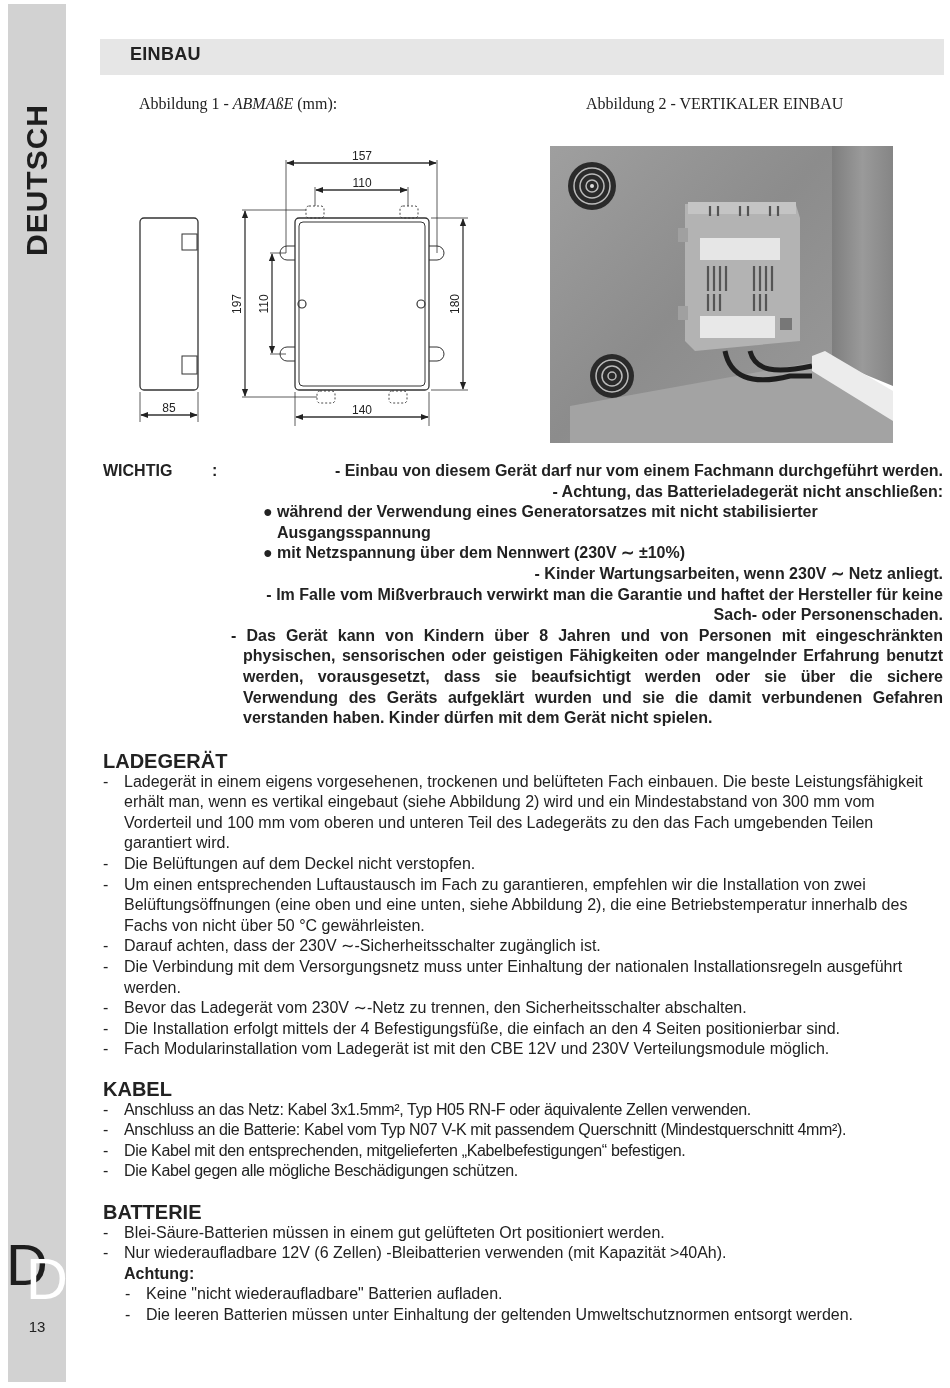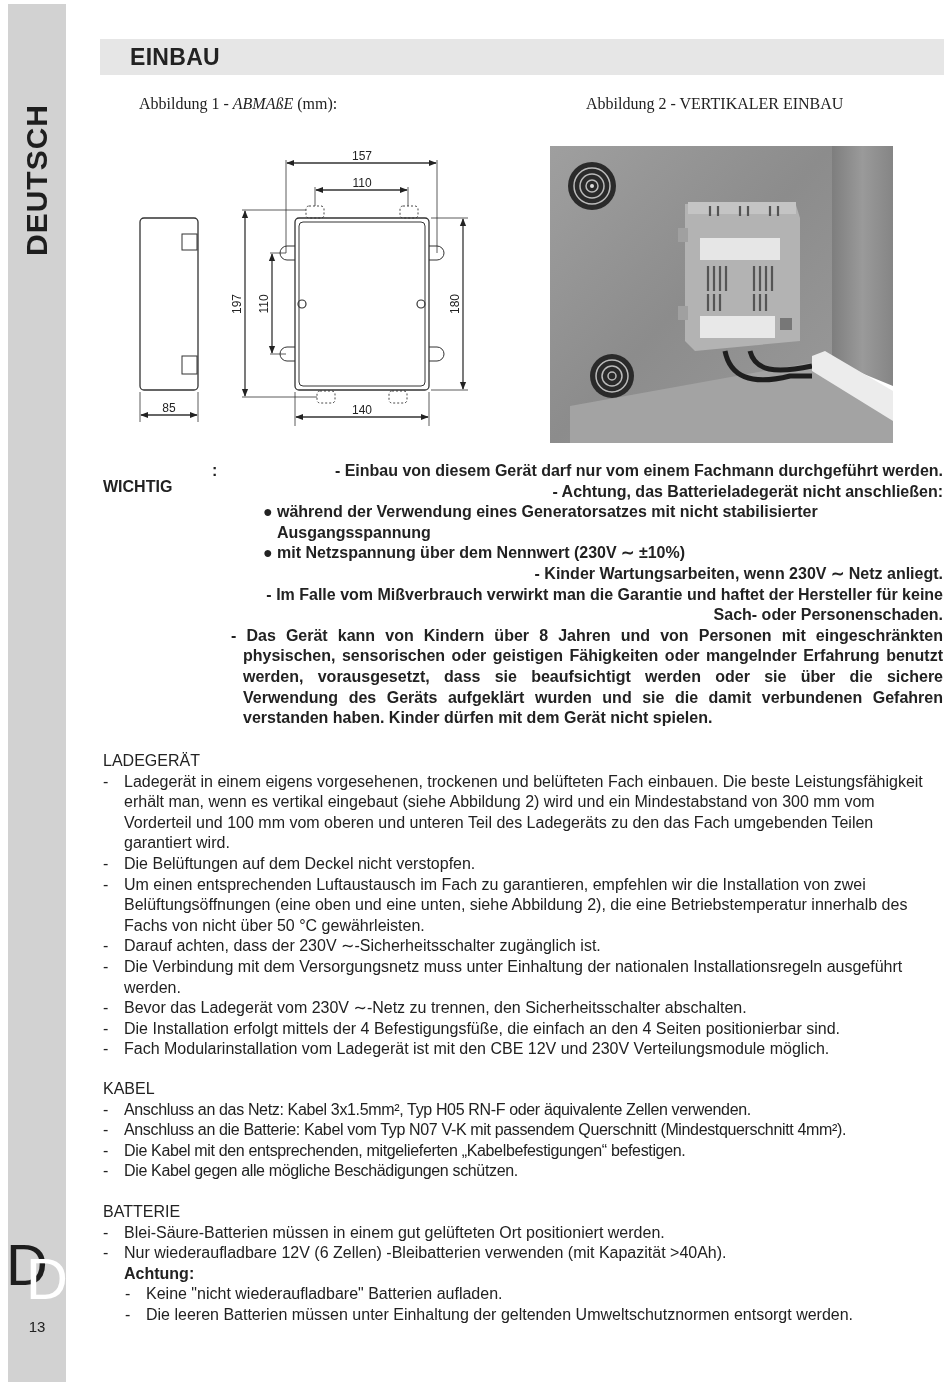--- a/index.html
+++ b/index.html
@@ -7,41 +7,41 @@
   body { position: relative; font-family: "Liberation Sans", sans-serif; color: #222; }
 
   .side-strip { position: absolute; left: 8px; top: 4px; width: 58px; height: 1378px; background: #d2d2d2; }
   .side-lang { position: absolute; left: 8px; top: 80px; width: 58px; height: 200px; display: flex; align-items: center; justify-content: center; }
   .side-lang span { display: block; transform: rotate(-90deg); font-weight: bold; font-size: 30px; letter-spacing: 1px; color: #1e1e1e; white-space: nowrap; }
   .side-d { position: absolute; left: 6px; top: 1236px; font-size: 58px; color: #1e1e1e; line-height: 1; }
   .side-d-ghost { position: absolute; left: 26px; top: 1250px; font-size: 58px; color: #ffffff; line-height: 1; }
   .side-page { position: absolute; left: 8px; top: 1318px; width: 58px; text-align: center; font-size: 15px; color: #222; }
 
   .title-bar { position: absolute; left: 100px; top: 39px; width: 844px; height: 36px; background: #e6e6e6; }
-  .title-bar h1 { position: absolute; left: 30px; top: 5px; font-size: 23px; font-weight: bold; color: #222; letter-spacing: 0.3px; }
+  .title-bar h1 { position: absolute; left: 30px; top: 5px; font-size: 18px; font-weight: bold; color: #222; letter-spacing: 0.3px; }
 
   .fig-caption { position: absolute; top: 95px; font-family: "Liberation Serif", serif; font-size: 16px; color: #222; }
   .fig1-cap { left: 139px; }
   .fig2-cap { left: 586px; }
   .fig1-cap .it { font-style: italic; }
 
   .fig1 { position: absolute; left: 130px; top: 140px; width: 350px; height: 290px; }
   .fig2 { position: absolute; left: 550px; top: 146px; width: 343px; height: 297px; }
 
   .wichtig { position: absolute; left: 103px; top: 461px; width: 840px; font-weight: bold; font-size: 16px; line-height: 20.6px; color: #222; }
-  .wichtig .lbl { position: absolute; left: 0; top: 16px; }
+  .wichtig .lbl { position: absolute; left: 0; top: 0; }
   .wichtig .colon { position: absolute; left: 109px; top: 0; }
   .wichtig .body { position: absolute; left: 128px; top: 0; width: 712px; }
   .wichtig .item { padding-left: 12px; text-indent: -12px; text-align: right; }
   .wichtig .sub { padding-left: 46px; text-indent: -14px; }
   .wichtig .sub .bul { display: inline-block; width: 14px; text-indent: 0; }
   .wichtig .justify { text-align: justify; }
 
   .section { position: absolute; left: 103px; width: 840px; font-size: 16px; line-height: 20.6px; color: #222; }
-  .section h2 { font-size: 16px; font-weight: normal; margin-bottom: 0; }
+  .section h2 { font-size: 20px; font-weight: bold; margin-bottom: 0; }
   .section .li { position: relative; padding-left: 21px; }
   .section .li .dash { position: absolute; left: 0; top: 0; }
   .section .li.sub { padding-left: 43px; }
   .section .li.sub .dash { left: 22px; }
   .section .note { padding-left: 21px; font-weight: bold; }
   .condensed { letter-spacing: -0.35px; }
   .sec-lade { top: 751px; }
   .sec-kabel { top: 1079px; }
   .sec-batt { top: 1202px; }
 </style>

